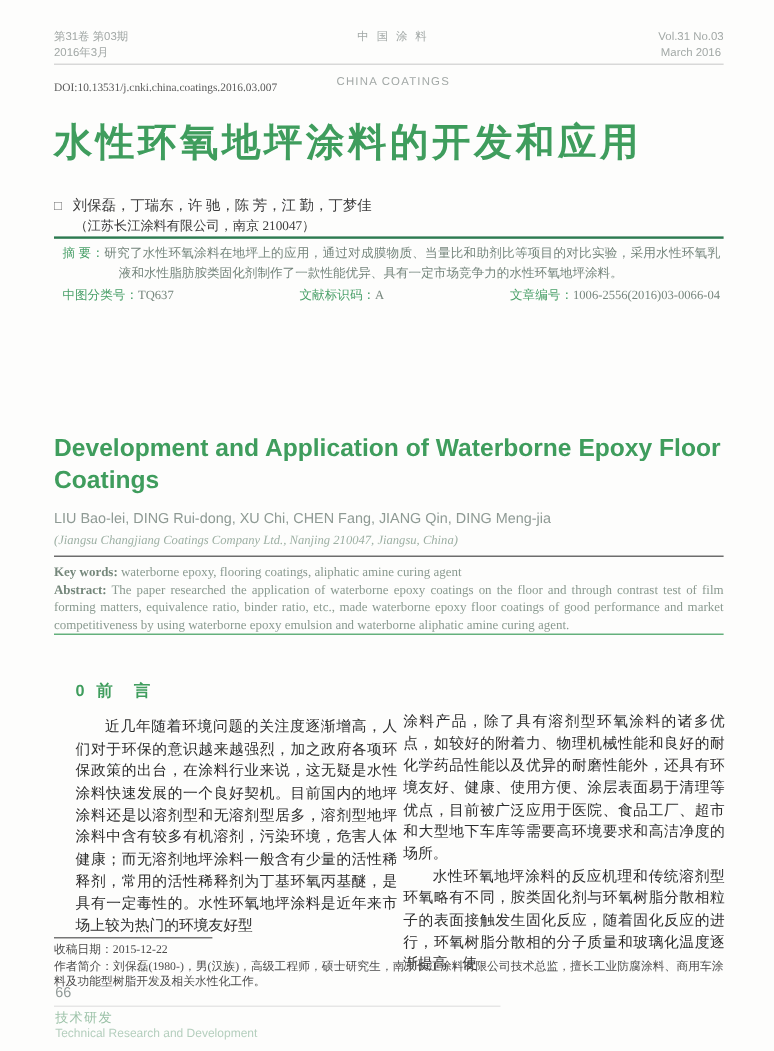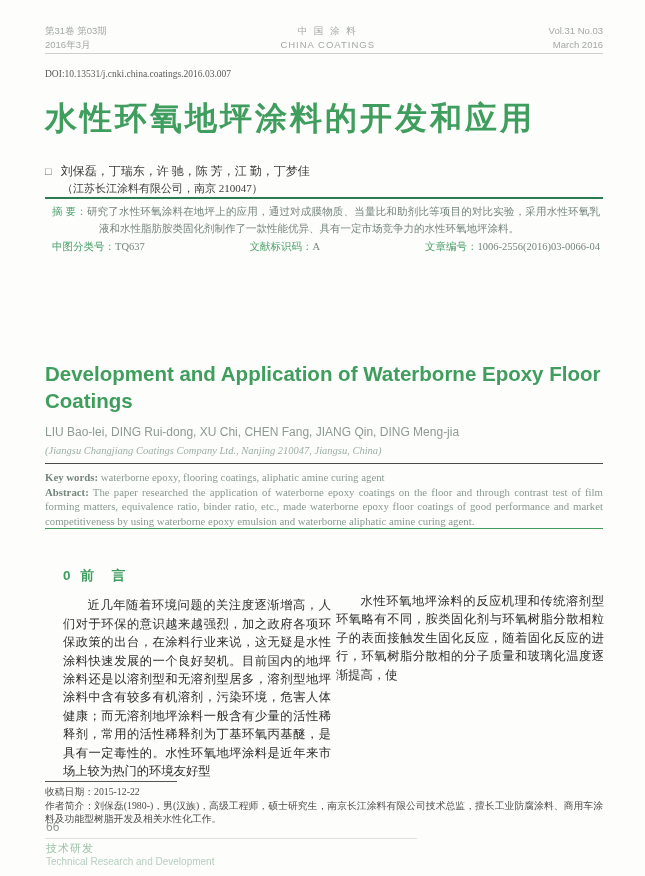--- a/index.html
+++ b/index.html
@@ -15,22 +15,22 @@
   }
   
   .journal-header {
     position: absolute; top: 24px; left: 45px; width: 558px;
     display: flex; justify-content: space-between;
     font-size: 9.5px; line-height: 14px; color: #a2a8a6;
     font-family: "Liberation Sans", sans-serif;
   }
   .jh-left { text-align: left; }
   .jh-center { text-align: center; letter-spacing: 2px; }
-  .jh-center .en { letter-spacing: 1px; }
-  .jh-right { text-align: right; }
+  .jh-center .en { letter-spacing: 1px; margin-top: 24px; }
+  .jh-right { text-align: center; }
   .header-rule { position: absolute; top: 53px; left: 45px; width: 558px; border-top: 1px solid #cfcfcf; }
   .doi { position: absolute; top: 69px; left: 45px; font-size: 9.5px; color: #5a5a5a; }
 
   
   .cn-title {
     position: absolute; top: 97px; left: 45px;
     font-family: "Liberation Sans", sans-serif;
     font-size: 32px; font-weight: bold; letter-spacing: 3px;
     color: #3f9d5d;
   }
@@ -149,20 +149,21 @@
     <p><span class="b">Key words:</span> <span>waterborne epoxy, flooring coatings, aliphatic amine curing agent</span></p>
     <p><span class="b">Abstract:</span> <span>The paper researched the application of waterborne epoxy coatings on the floor and through contrast test of film forming matters, equivalence ratio, binder ratio, etc., made waterborne epoxy floor coatings of good performance and market competitiveness by using waterborne epoxy emulsion and waterborne aliphatic amine curing agent.</span></p>
   </section>
   <div class="green-rule2"></div>
 
   <div class="col col-left">
     <h3 class="sec"><span class="num">0</span><span>前 言</span></h3>
     <p class="indent">近几年随着环境问题的关注度逐渐增高，人们对于环保的意识越来越强烈，加之政府各项环保政策的出台，在涂料行业来说，这无疑是水性涂料快速发展的一个良好契机。目前国内的地坪涂料还是以溶剂型和无溶剂型居多，溶剂型地坪涂料中含有较多有机溶剂，污染环境，危害人体健康；而无溶剂地坪涂料一般含有少量的活性稀释剂，常用的活性稀释剂为丁基环氧丙基醚，是具有一定毒性的。水性环氧地坪涂料是近年来市场上较为热门的环境友好型</p>
   </div>
   <div class="col col-right">
+    <p>涂料产品，除了具有溶剂型环氧涂料的诸多优点，如较好的附着力、物理机械性能和良好的耐化学药品性能以及优异的耐磨性能外，还具有环境友好、健康、使用方便、涂层表面易于清理等优点，目前被广泛应用于医院、食品工厂、超市和大型地下车库等需要高环境要求和高洁净度的场所。</p>
     <p class="indent">水性环氧地坪涂料的反应机理和传统溶剂型环氧略有不同，胺类固化剂与环氧树脂分散相粒子的表面接触发生固化反应，随着固化反应的进行，环氧树脂分散相的分子质量和玻璃化温度逐渐提高，使</p>
   </div>
 
   <section class="footnote">
     <div class="fn-rule"></div>
     <p><span>收稿日期：</span><span>2015-12-22</span></p>
     <p><span>作者简介：</span><span>刘保磊(1980-)，男(汉族)，高级工程师，硕士研究生，南京长江涂料有限公司技术总监，擅长工业防腐涂料、商用车涂料及功能型树脂开发及相关水性化工作。</span></p>
   </section>
 
   <div class="pagenum">66</div>

